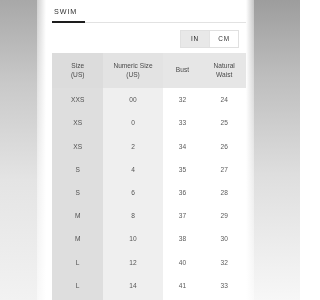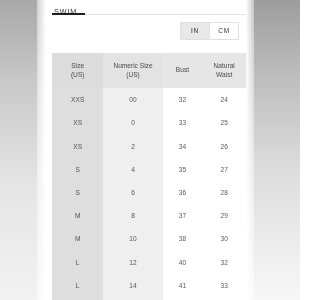--- a/index.html
+++ b/index.html
@@ -63,21 +63,21 @@
     top: 0;
     width: 200px;
     height: 300px;
     background: #ffffff;
     z-index: 3;
   }
 
   
   .tabbar {
     position: relative;
-    height: 15px;
+    height: 23px;
     padding-left: 6px;
   }
   .tab {
     display: inline-block;
     font-size: 7.2px;
     letter-spacing: 0.9px;
     color: #2e2e2e;
     padding: 6px 7px 0 2px;
     line-height: 10px;
     cursor: pointer;

